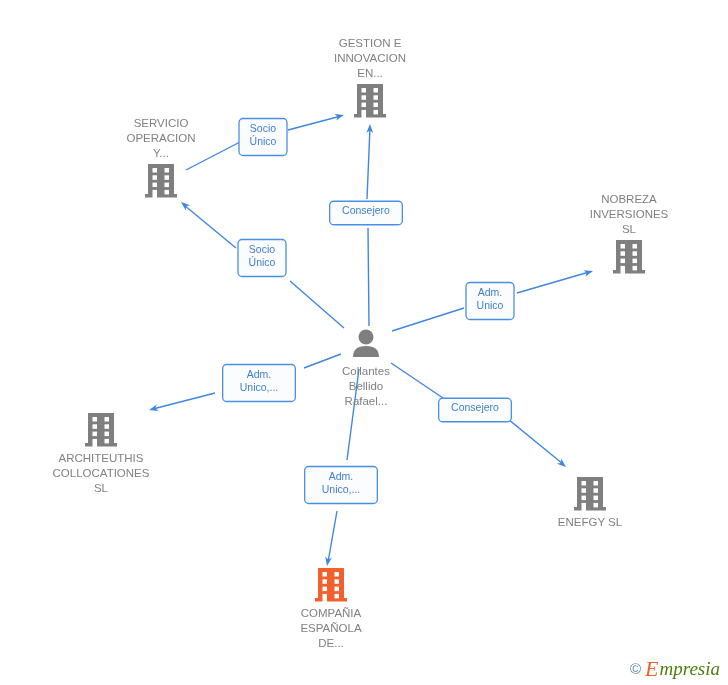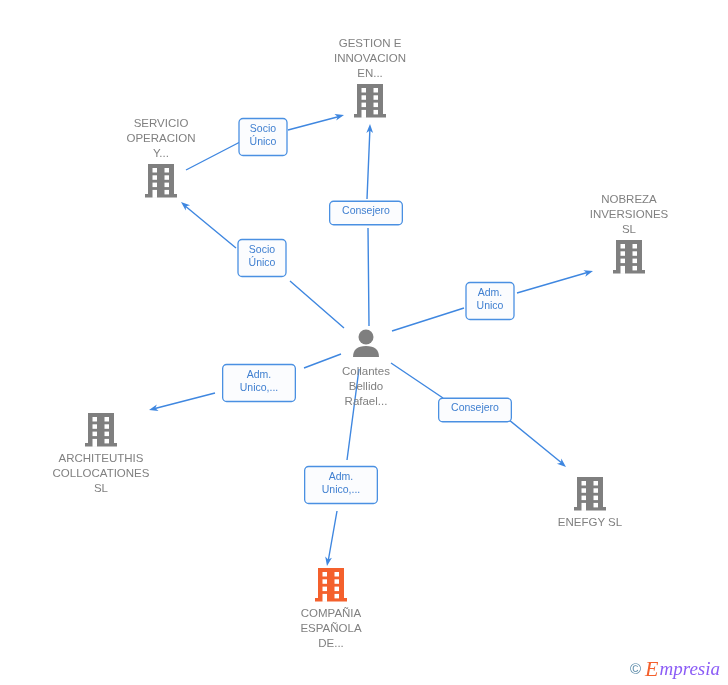--- a/index.html
+++ b/index.html
@@ -66,21 +66,21 @@
     font-size: 22px;
     color: #f4602c;
     line-height: 1;
     position: relative;
     top: 1px;
   }
   #watermark .brand-rest {
     font-family: "Liberation Serif", serif;
     font-style: italic;
     font-size: 19px;
-    color: #8b5cf6;
+    color: #4d7c0f;
     line-height: 1;
     margin-left: -3px;
   }
 </style>
 </head>
 <body>
 
 <svg id="graph" viewBox="0 0 728 685">
   <defs>
     <g id="building-shape">

